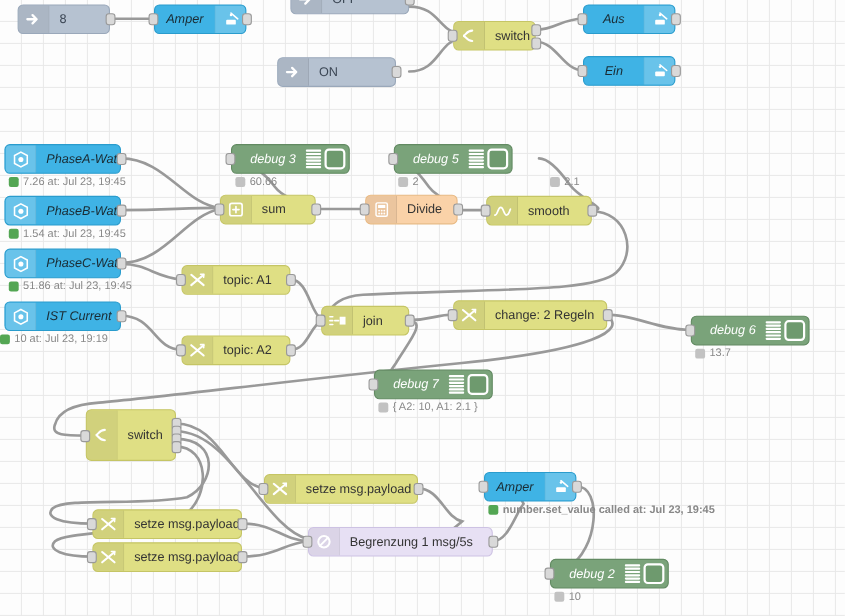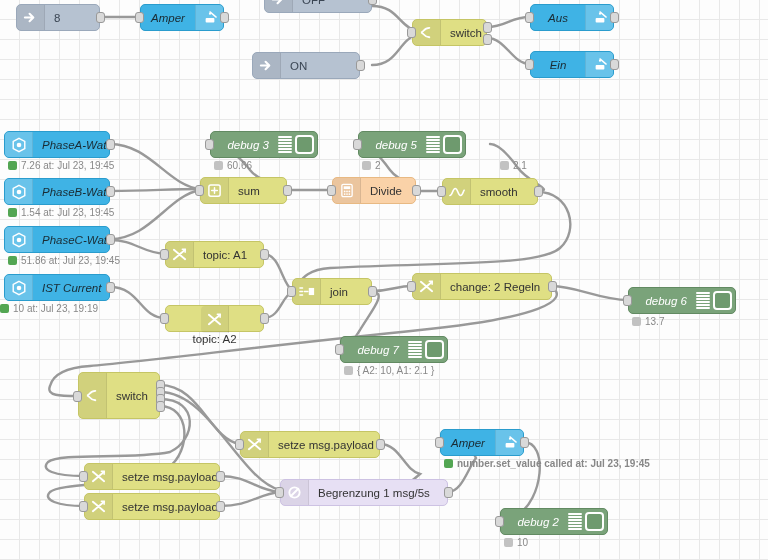--- a/index.html
+++ b/index.html
@@ -389,21 +389,21 @@
       <svg class="gi" width="15" height="15" viewBox="0 0 16 16">
           <path d="M2 3 L14 13 M2 13 L14 3" stroke="#fff" stroke-width="2" stroke-linecap="round"></path>
           <path d="M11 2.5h3v3" stroke="#fff" stroke-width="1.6" fill="none" stroke-linecap="round"></path>
         </svg>
     </span>
     <span class="label">topic: A1</span>
     <span class="port in" style="top:7px;"></span>
     <span class="port out" style="top:7px;"></span>
   </div>
 
-  <div class="node n-yellow" style="left:165px;top:305px;width:99px;flex-direction:column;">
+  <div class="node n-yellow" style="left:165px;top:305px;width:99px;">
     <span class="icon">
       <svg class="gi" width="15" height="15" viewBox="0 0 16 16">
           <path d="M2 3 L14 13 M2 13 L14 3" stroke="#fff" stroke-width="2" stroke-linecap="round"></path>
           <path d="M11 2.5h3v3" stroke="#fff" stroke-width="1.6" fill="none" stroke-linecap="round"></path>
         </svg>
     </span>
     <span class="label">topic: A2</span>
     <span class="port in" style="top:7px;"></span>
     <span class="port out" style="top:7px;"></span>
   </div>

